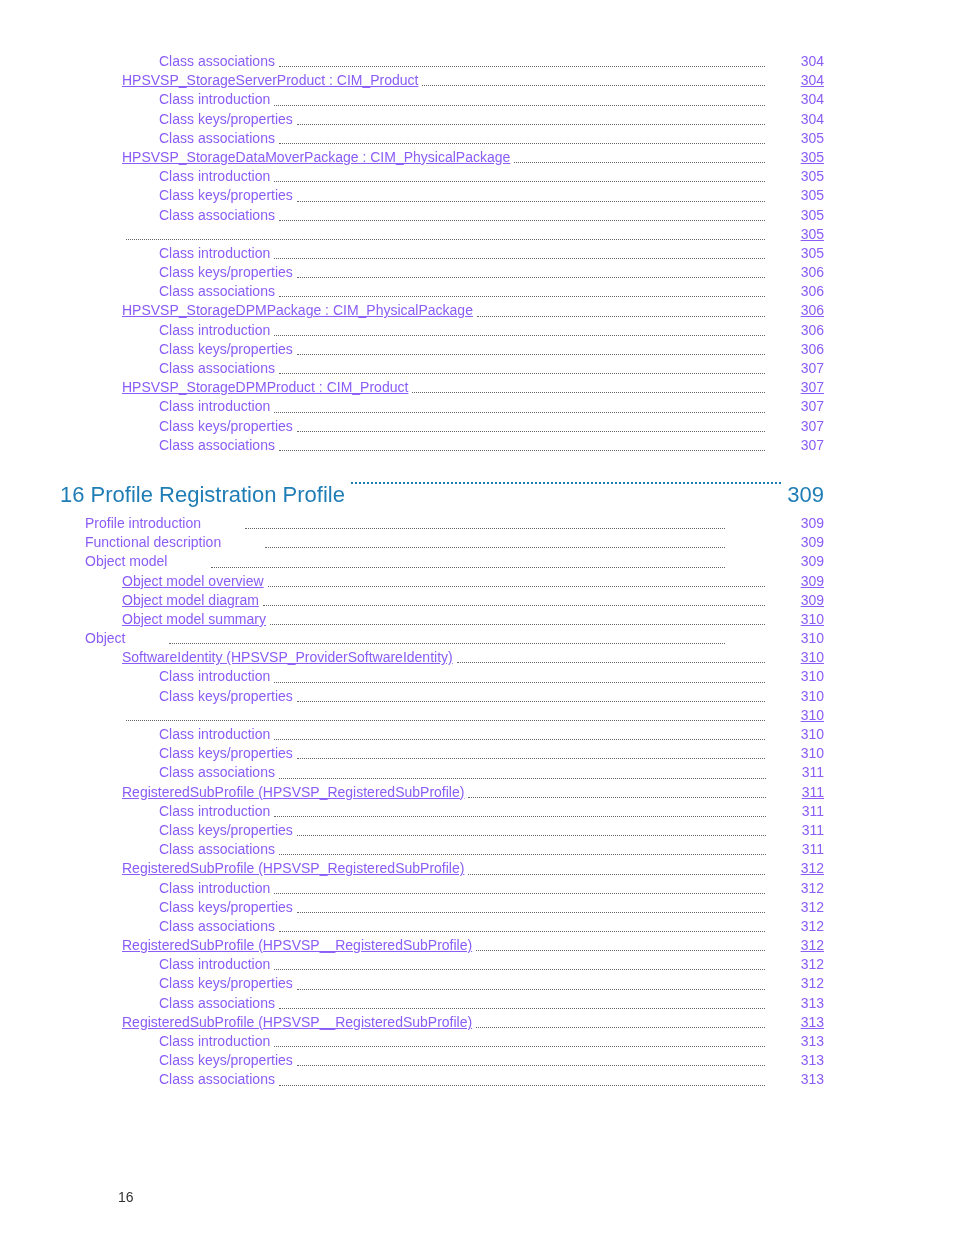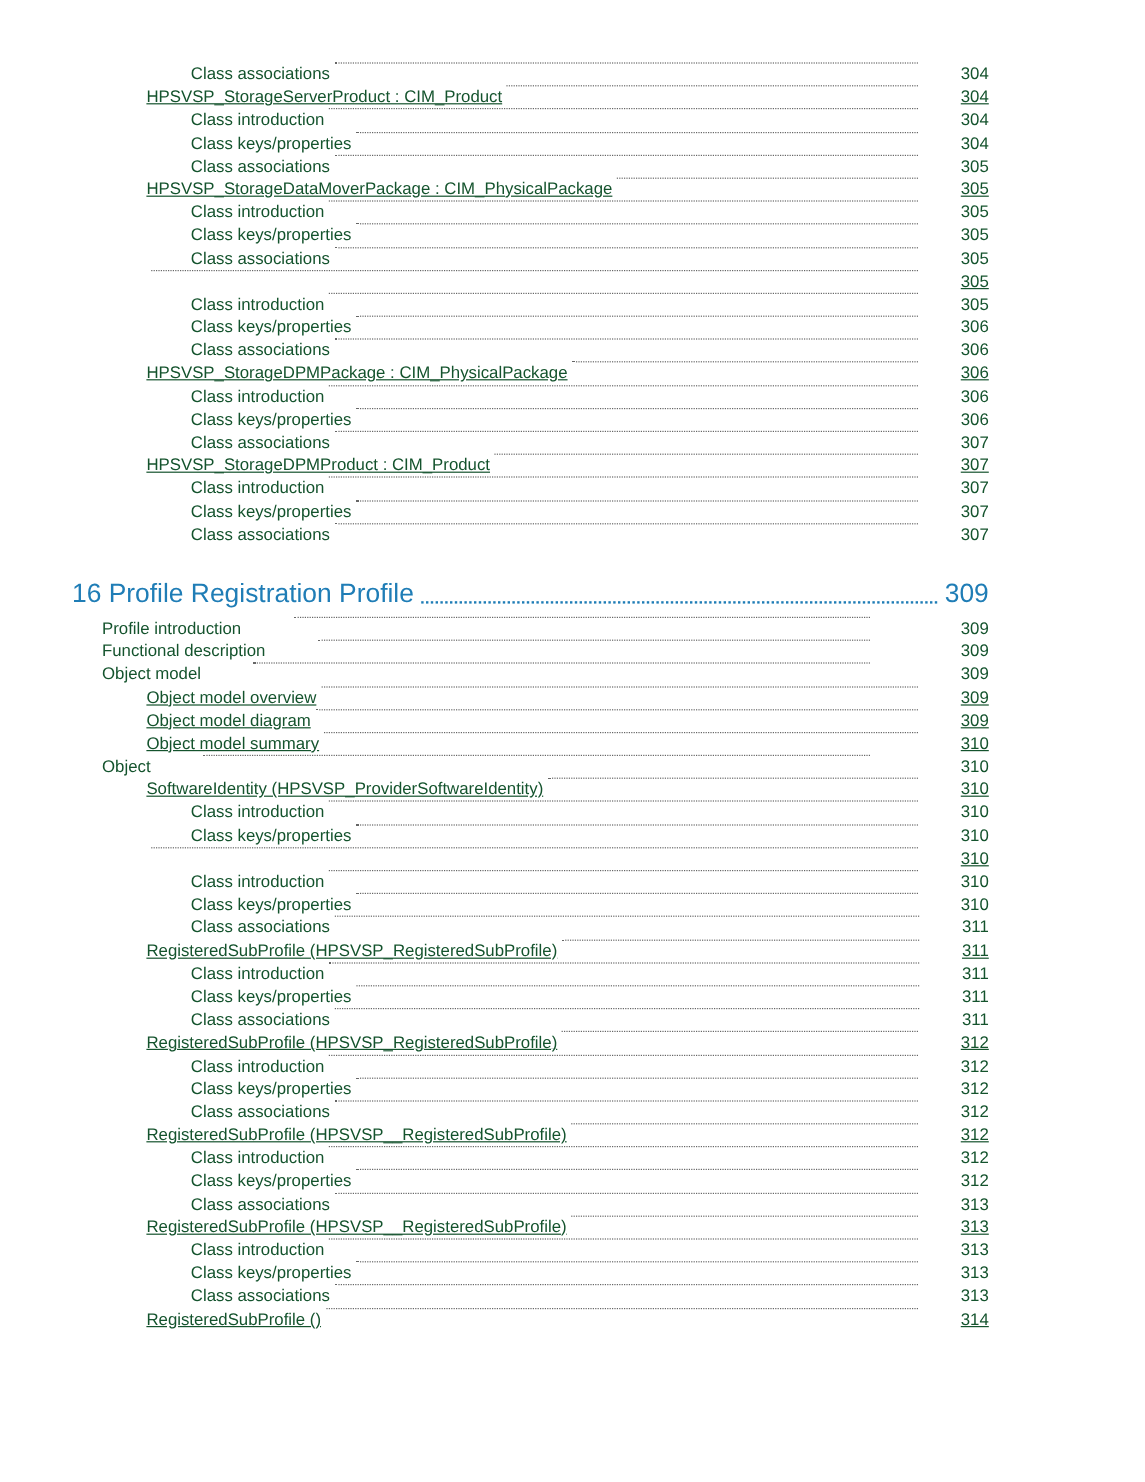--- a/index.html
+++ b/index.html
@@ -11,24 +11,24 @@
     color: #333;
     width: 954px;
   }
   .page {
     padding: 52px 130px 40px 60px;
     box-sizing: border-box;
     width: 954px;
   }
   .toc-line {
     display: flex;
-    align-items: flex-start;
+    align-items: flex-end;
     font-size: 14px;
     line-height: 1.3;
-    color: #14532d;
+    color: #8b5cf6;
     margin-bottom: 1px;
   }
   .toc-line .label {
     white-space: nowrap;
   }
   .toc-line .dots {
     flex: 1 1 auto;
     border-bottom: 1.5px dotted #666;
     margin: 0 4px 3px 4px;
     min-width: 8px;
@@ -36,21 +36,21 @@
   .toc-line .pg {
     white-space: nowrap;
     margin-left: 32px;
   }
   .indent-1 { padding-left: 25px; gap: 40px; }
   .indent-2 { padding-left: 62px; text-decoration: underline; }
   .indent-3 { padding-left: 99px; }
 
   .chapter-line {
     display: flex;
-    align-items: flex-end;
+    align-items: flex-start;
     color: #1f7db6;
     font-size: 22px;
     font-weight: 400;
     margin-top: 28px;
     margin-bottom: 6px;
   }
   .chapter-line .label { white-space: nowrap; }
   .chapter-line .dots {
     flex: 1 1 auto;
     border-bottom: 2px dotted #1f7db6;
@@ -327,20 +327,16 @@
       <div class="toc-line indent-3">
         <span class="label">Class keys/properties</span>
         <span class="dots"></span>
         <span class="pg">313</span>
       </div>
       <div class="toc-line indent-3">
         <span class="label">Class associations</span>
         <span class="dots"></span>
         <span class="pg">313</span>
       </div>
-      <div class="toc-line indent-2">
-        <span class="label">RegisteredSubProfile ()</span>
-        <span class="dots"></span>
-        <span class="pg">314</span>
-      </div>
     </div>
 
+  <div class="page-number">16</div>
 </div>
 
 </body></html>

